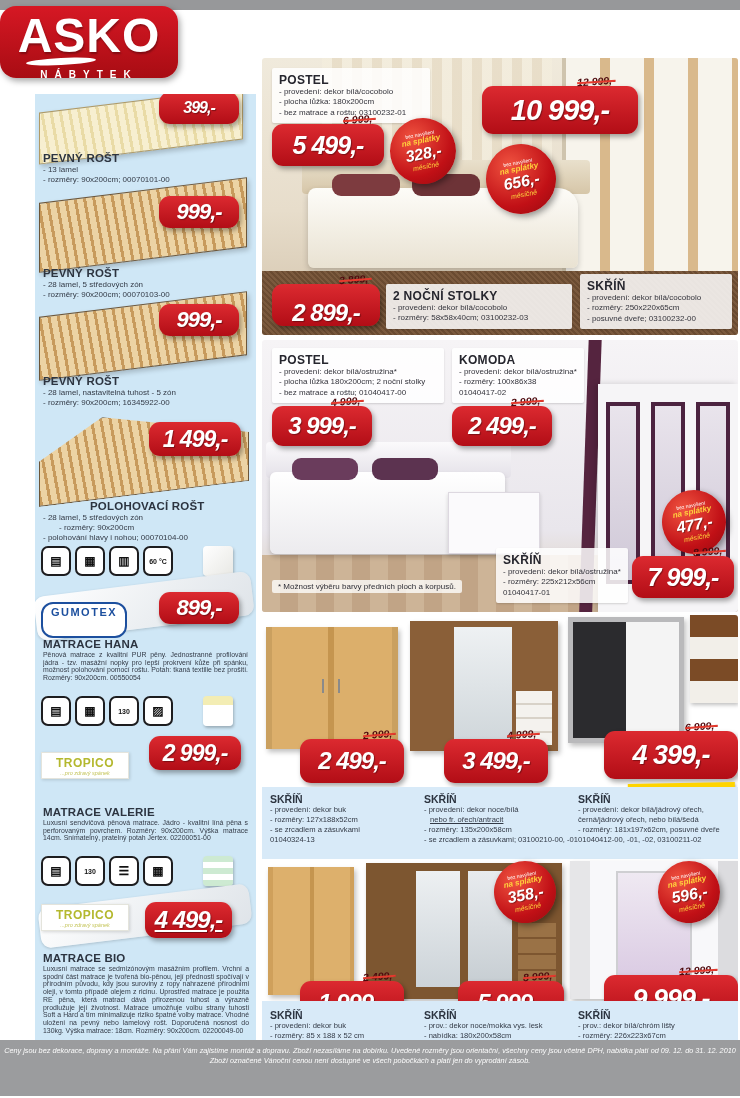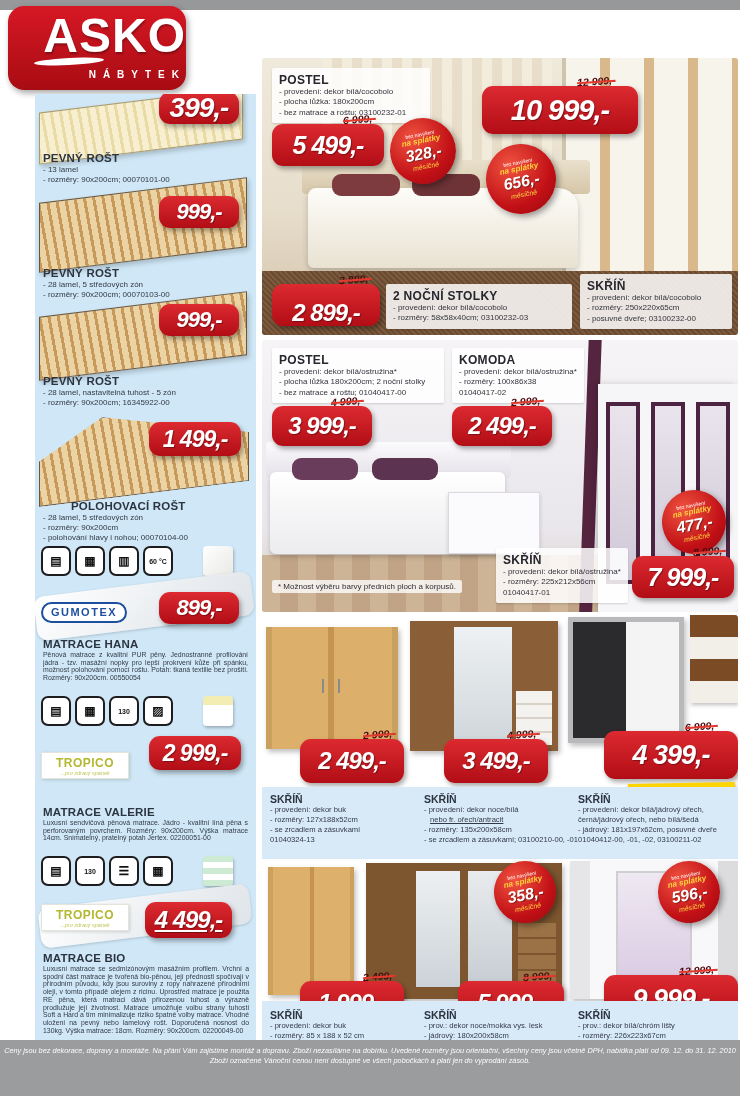--- a/index.html
+++ b/index.html
@@ -2,22 +2,22 @@
 <html><head>
 <meta charset="utf-8">
 <style>
   * { margin:0; padding:0; box-sizing:border-box; }
   body { background:#8e8f91; font-family:"Liberation Sans", sans-serif; }
   .page { position:relative; width:740px; height:1098px; background:#fff; overflow:hidden; margin:0 auto; }
   .abs { position:absolute; }
   .top-strip { left:0; top:0; width:740px; height:10px; background:#97989a; }
 
   
-  .logo { left:8px; top:6px; width:178px; height:84px; background:linear-gradient(180deg,#d61824,#a80c13);
-          border-radius:16px; box-shadow:2px 3px 6px rgba(0,0,0,.35); text-align:right; color:#fff; }
+  .logo { left:0; top:6px; width:178px; height:72px; background:linear-gradient(180deg,#d61824,#a80c13);
+          border-radius:16px; box-shadow:2px 3px 6px rgba(0,0,0,.35); text-align:center; color:#fff; }
   .logo-brand { font-size:48px; font-weight:bold; letter-spacing:1px; margin-top:2px; text-shadow:1px 2px 2px rgba(0,0,0,.3); }
   .logo-swoosh { position:absolute; left:26px; top:52px; width:70px; height:7px; background:#fff; border-radius:50%; transform:rotate(-3deg); }
   .logo-sub { font-size:10px; letter-spacing:7px; margin-top:6px; font-weight:bold; }
 
   
   .left-col { left:35px; top:94px; width:221px; height:955px; background:#cfe7f6; overflow:hidden; }
   .lc-title { position:absolute; font-size:11.5px; font-weight:bold; color:#2c3440; letter-spacing:.2px; }
   .lc-spec { position:absolute; font-size:8px; color:#333a46; line-height:1.28; white-space:nowrap; }
   .lc-desc { position:absolute; font-size:6.9px; color:#333a46; line-height:1.12; text-align:justify; overflow:hidden; }
 
@@ -99,21 +99,21 @@
   <div class="abs logo">
     <div class="logo-brand">ASKO</div>
     <div class="logo-swoosh"></div>
     <div class="logo-sub">NÁBYTEK</div>
   </div>
 
   <div class="abs left-col">
 
     <div class="slats slats-light" style="left:4px;top:6px;width:204px;height:52px;"></div>
     <div class="tag" style="left:124px;top:-2px;width:80px;height:32px;">
-      <span class="new" style="font-size:28px;">399,-</span>
+      <span class="new" style="font-size:16px;">399,-</span>
     </div>
     <div class="lc-title" style="left:8px;top:58px;">PEVNÝ ROŠT</div>
     <div class="lc-spec" style="left:8px;top:71px;">- 13 lamel</div>
     <div class="lc-spec" style="left:8px;top:81px;">- rozměry: 90x200cm; 00070101-00</div>
 
     <div class="slats slats-dark" style="left:4px;top:96px;width:208px;height:70px;"></div>
     <div class="tag" style="left:124px;top:102px;width:80px;height:32px;">
       <span class="new" style="font-size:22px;">999,-</span>
     </div>
     <div class="lc-title" style="left:8px;top:173px;">PEVNÝ ROŠT</div>
@@ -125,35 +125,35 @@
       <span class="new" style="font-size:22px;">999,-</span>
     </div>
     <div class="lc-title" style="left:8px;top:281px;">PEVNÝ ROŠT</div>
     <div class="lc-spec" style="left:8px;top:294px;">- 28 lamel, nastavitelná tuhost - 5 zón</div>
     <div class="lc-spec" style="left:8px;top:304px;">- rozměry: 90x200cm; 16345922-00</div>
 
     <div class="slats slats-dark recline" style="left:4px;top:318px;width:210px;height:82px;"></div>
     <div class="tag" style="left:114px;top:328px;width:92px;height:34px;">
       <span class="new" style="font-size:23px;">1 499,-</span>
     </div>
-    <div class="lc-title" style="left:1px;top:406px;padding-left:35px;">POLOHOVACÍ ROŠT</div>
+    <div class="lc-title" style="left:20px;top:406px;padding-left:35px;">POLOHOVACÍ ROŠT</div>
     <div class="lc-spec" style="left:8px;top:419px;">- 28 lamel, 5 středových zón</div>
-    <div class="lc-spec" style="left:8px;top:429px;">- rozměry: 90x200cm</div>
+    <div class="lc-spec" style="left:24px;top:429px;">- rozměry: 90x200cm</div>
     <div class="lc-spec" style="left:8px;top:439px;">- polohování hlavy i nohou; 00070104-00</div>
 
     <div class="ficon-row" style="left:6px;top:452px;">
       <div class="ficon">▤</div>
       <div class="ficon">▦</div>
       <div class="ficon">▥</div>
       <div class="ficon small-text">60 °C</div>
     </div>
     <div class="cube cube-a" style="left:168px;top:452px;"></div>
 
     <div class="mshape" style="left:0px;top:490px;width:218px;height:44px;"></div>
-    <div class="gumotex" style="left:6px;top:508px;width:86px;height:21px;">GUMOTEX</div>
+    <div class="gumotex" style="left:6px;top:508px;width:86px;height:36px;">GUMOTEX</div>
     <div class="tag" style="left:124px;top:498px;width:80px;height:32px;">
       <span class="new" style="font-size:22px;">899,-</span>
     </div>
     <div class="lc-title" style="left:8px;top:544px;">MATRACE HANA</div>
     <div class="lc-desc" style="left:8px;top:557px;width:205px;height:40px;">Pěnová matrace z kvalitní PUR pěny. Jednostranné profilování jádra - tzv. masážní nopky pro lepší prokrvení kůže při spánku, možnost polohování pomocí roštu. Potah: tkaná textilie bez prošití. Rozměry: 90x200cm. 00550054</div>
 
     <div class="ficon-row" style="left:6px;top:602px;">
       <div class="ficon">▤</div>
       <div class="ficon">▦</div>
       <div class="ficon small-text">130</div>
@@ -344,21 +344,21 @@
         <div class="wt">SKŘÍŇ</div>
         <div class="ws">- provedení: dekor noce/bílá</div>
         <div class="ws" style="padding-left:6px;text-decoration:underline;">nebo fr. ořech/antracit</div>
         <div class="ws">- rozměry: 135x200x58cm</div>
         <div class="ws">- se zrcadlem a zásuvkami; 03100210-00, -01</div>
       </div>
       <div class="abs" style="left:316px;top:6px;">
         <div class="wt">SKŘÍŇ</div>
         <div class="ws">- provedení: dekor bílá/jádrový ořech,</div>
         <div class="ws">černá/jádrový ořech, nebo bílá/šedá</div>
-        <div class="ws">- jádrový: 181x197x62cm, posuvné dveře</div>
+        <div class="ws">- rozměry: 181x197x62cm, posuvné dveře</div>
         <div class="ws">01040412-00, -01, -02, 03100211-02</div>
       </div>
     </div>
 
     <div class="abs" style="left:6px;top:252px;width:86px;height:128px;background:linear-gradient(90deg,#cfa05b 0 5px,#ddb06c 5px 42px,#c5954f 42px 46px,#ddb06c 46px 82px,#cfa05b 82px);box-shadow:2px 3px 5px rgba(0,0,0,.25);"></div>
     <div class="abs" style="left:104px;top:248px;width:196px;height:136px;background:#7d5630;box-shadow:2px 3px 5px rgba(0,0,0,.25);">
       <div class="abs" style="left:50px;top:8px;width:44px;height:116px;background:linear-gradient(180deg,#edf0f2,#ccd3d8);"></div>
       <div class="abs" style="left:102px;top:8px;width:44px;height:116px;background:linear-gradient(180deg,#e8ebee,#c6cdd2);"></div>
       <div class="abs" style="left:152px;top:60px;width:38px;height:64px;background:repeating-linear-gradient(180deg,#9a7246 0 14px,#7d5630 14px 16px);"></div>
     </div>
@@ -395,21 +395,21 @@
     <div class="band" style="top:386px;height:57px;">
       <div class="abs" style="left:8px;top:8px;">
         <div class="wt">SKŘÍŇ</div>
         <div class="ws">- provedení: dekor buk</div>
         <div class="ws">- rozměry: 85 x 188 x 52 cm</div>
         <div class="ws">01040324-05</div>
       </div>
       <div class="abs" style="left:162px;top:8px;">
         <div class="wt">SKŘÍŇ</div>
         <div class="ws">- prov.: dekor noce/mokka vys. lesk</div>
-        <div class="ws">- jádrový: 180x200x58cm</div>
+        <div class="ws">- nabídka: 180x200x58cm</div>
         <div class="ws">- se zrcadly, zásuvkami; 03100216-01</div>
       </div>
       <div class="abs" style="left:316px;top:8px;">
         <div class="wt">SKŘÍŇ</div>
         <div class="ws">- prov.: dekor bílá/chróm lišty</div>
         <div class="ws">- rozměry: 226x223x67cm</div>
         <div class="ws">- se zrcadlem; 01040421-00</div>
       </div>
     </div>
   </div>

